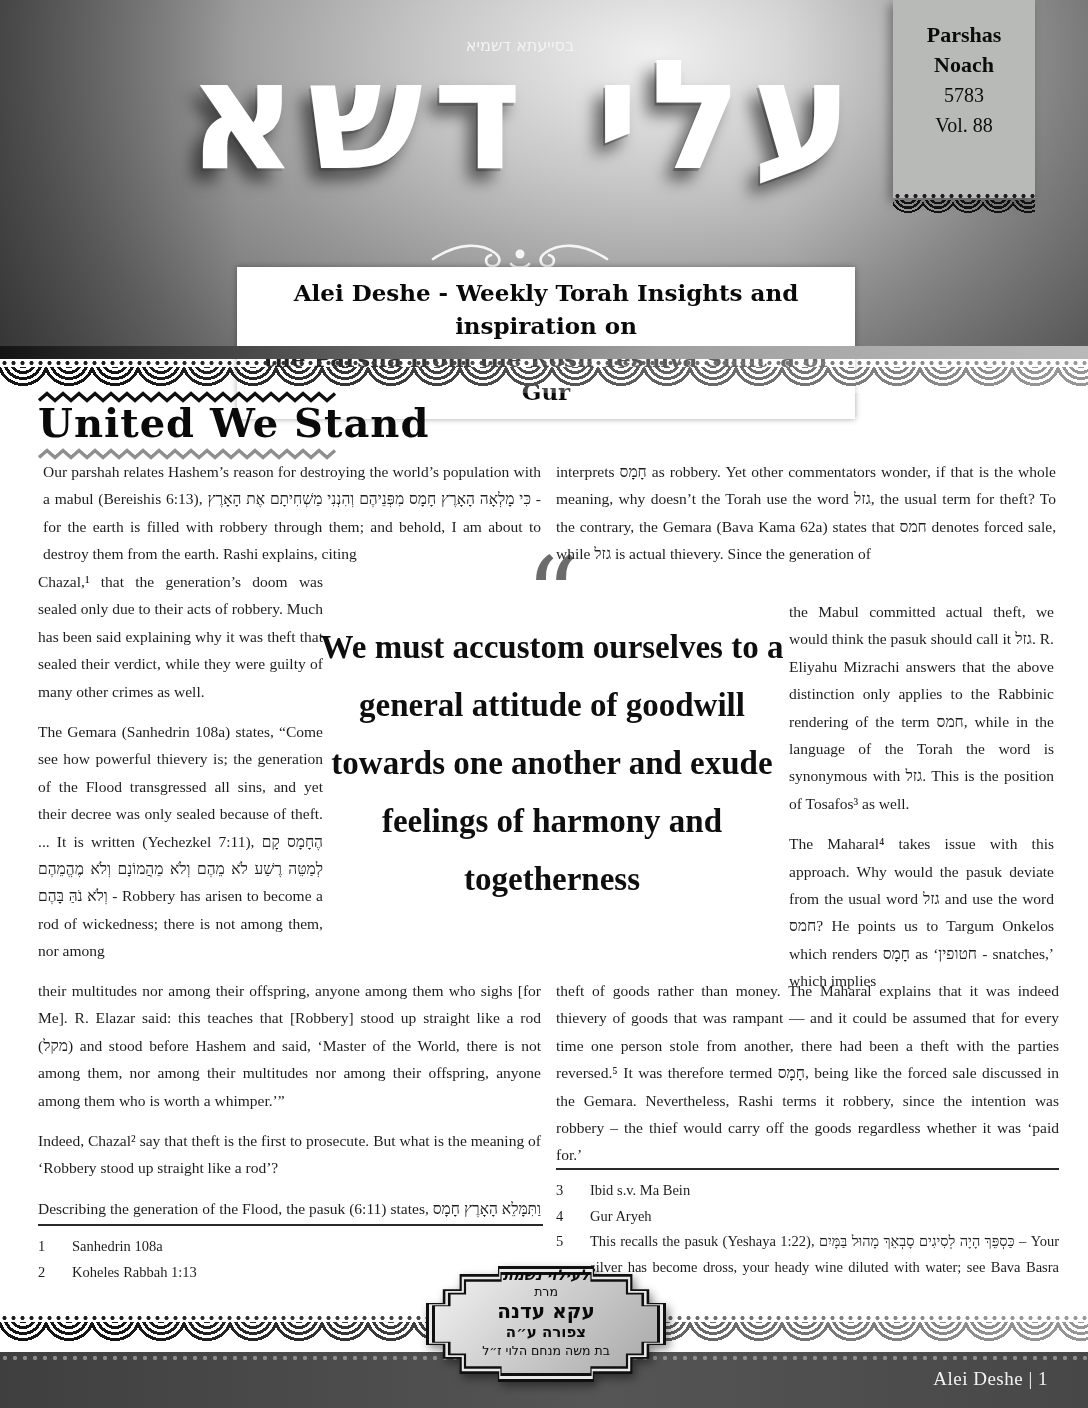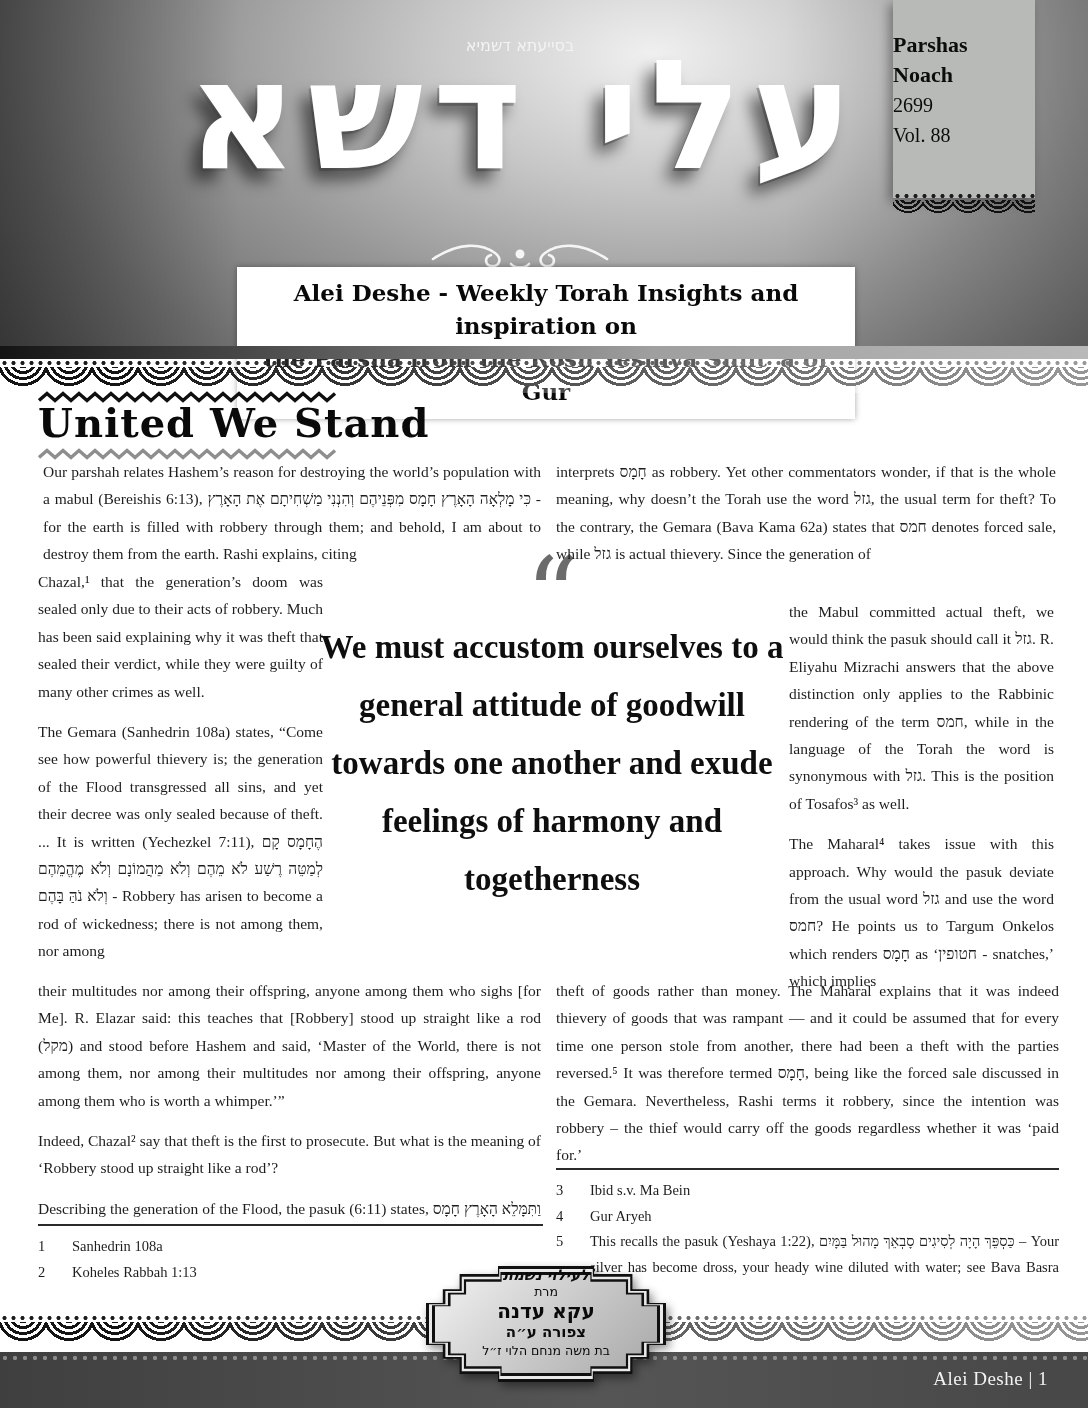--- a/index.html
+++ b/index.html
@@ -13,21 +13,21 @@
       radial-gradient(ellipse 820px 470px at 60% 16%, #f0f0f0 0%, #c6c6c6 28%, #969696 55%, #707070 80%, #585858 100%);}
   .bsd{position:absolute;top:36px;left:150px;width:740px;text-align:center;
        font-family:"DejaVu Sans",sans-serif;font-size:16px;color:#f3f3f3;direction:rtl;}
   .title-he{position:absolute;top:16px;left:60px;width:930px;text-align:center;direction:rtl;
        font-family:"DejaVu Sans",sans-serif;font-weight:bold;font-size:152px;line-height:200px;
        color:#ffffff;letter-spacing:10px;
        text-shadow:-10px 12px 16px rgba(0,0,0,.55), -2px 3px 0 rgba(120,120,120,.55);}
   .flourish{position:absolute;top:238px;left:150px;width:740px;display:flex;justify-content:center;}
 
   .issue-box{position:absolute;top:0;left:893px;width:142px;height:198px;background:#b7bab6;
-       box-shadow:-4px 4px 10px rgba(0,0,0,.35);text-align:left;padding-top:30px;box-sizing:border-box;}
+       box-shadow:-4px 4px 10px rgba(0,0,0,.35);text-align:center;padding-top:20px;box-sizing:border-box;}
   .issue-line-b{font-weight:bold;font-size:22px;line-height:30px;color:#0c0c0c;}
   .issue-line{font-size:20px;line-height:30px;color:#0c0c0c;}
   .issue-lace{position:absolute;bottom:-20px;left:0;width:100%;}
 
   .banner{position:absolute;top:267px;left:237px;width:618px;background:#ffffff;
        box-shadow:0 0 6px rgba(0,0,0,.35);text-align:center;padding:9px 0 11px;
        font-family:"DejaVu Serif",serif;font-weight:bold;font-size:23px;line-height:33px;color:#090909;}
 
   
   .lace-bar{height:13px;background:linear-gradient(90deg,#141414,#9f9f9f 60%,#b9b9b9);}
@@ -118,21 +118,21 @@
     </div>
     <div class="banner">
       <div>Alei Deshe - Weekly Torah Insights and inspiration on</div>
       <div>the Parsha from the Rosh Yeshiva Shlit”a of Gur</div>
     </div>
   </div>
 
   <div class="issue-box">
     <div class="issue-line-b">Parshas</div>
     <div class="issue-line-b">Noach</div>
-    <div class="issue-line">2699</div>
+    <div class="issue-line">5783</div>
     <div class="issue-line">Vol. 88</div>
     <div class="issue-lace lace-sm">
       <div class="lace-dots"></div>
       <div class="lace-scallops"></div>
     </div>
   </div>
 
   <div class="header-lace">
     <div class="lace-bar"></div>
     <div class="fade-right">

